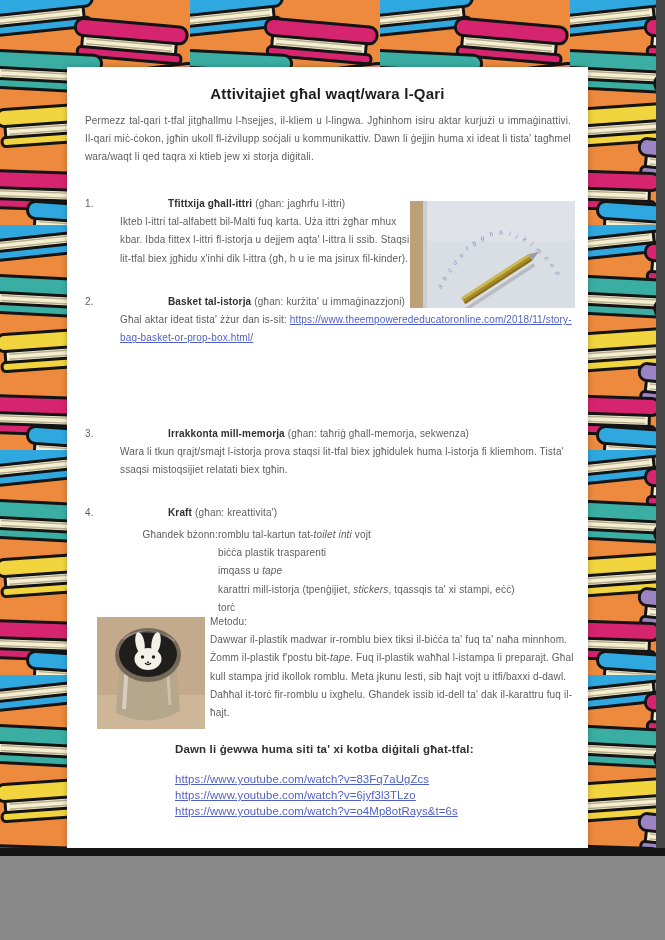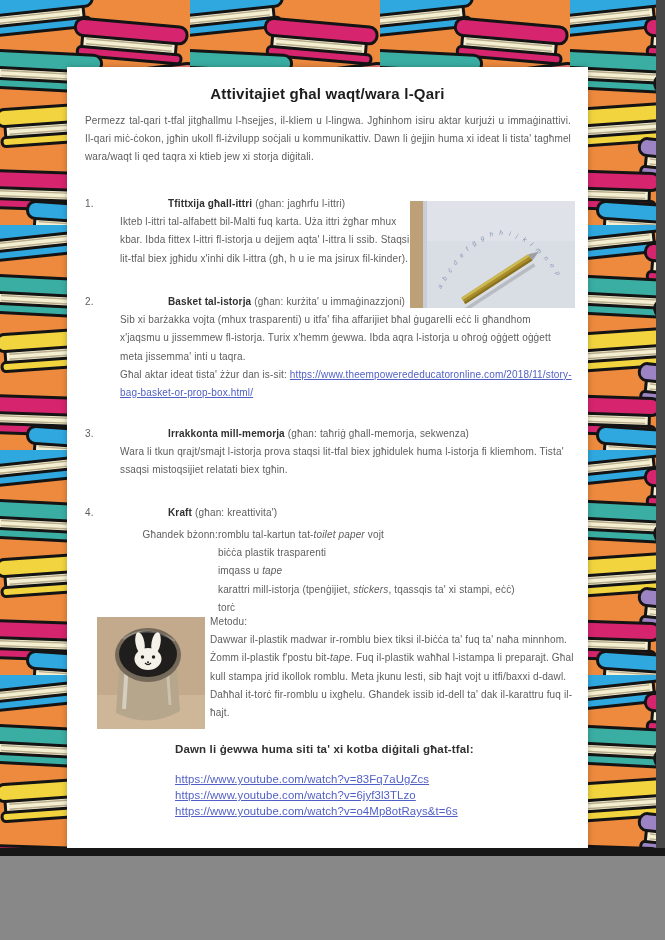--- a/index.html
+++ b/index.html
@@ -103,21 +103,20 @@
             <polygon points="126,71 136,74.7 126,78.5" fill="#9b9ea3"></polygon>
           </g>
         </g>
       </svg>
     </div>
 
     <div class="abs item t" style="left:18px;top:226px;width:485px;">
       <div class="item-num">2.</div>
       <div class="item-content">
         <div class="item-head"><b>Basket tal-istorja</b><span class="goal"> (għan: kurżita' u immaġinazzjoni)</span></div>
-        <div class="w-wide">Sib xi barżakka vojta (mhux trasparenti) u itfa' fiha affarijiet bħal ġugarelli eċċ li għandhom x'jaqsmu u jissemmew fl-istorja. Turix x'hemm ġewwa. Ibda aqra l-istorja u oħroġ oġġett oġġett meta jissemma' inti u taqra.</div>
         <div class="w-wide"><span>Għal aktar ideat tista' żżur dan is-sit: </span><a class="doclink" href="#">https://www.theempowerededucatoronline.com/2018/11/story-bag-basket-or-prop-box.html/</a></div>
       </div>
     </div>
 
     <div class="abs item t" style="left:18px;top:358px;width:485px;">
       <div class="item-num">3.</div>
       <div class="item-content">
         <div class="item-head"><b>Irrakkonta mill-memorja</b><span class="goal"> (għan: taħriġ għall-memorja, sekwenza)</span></div>
         <div class="w-wide">Wara li tkun qrajt/smajt l-istorja prova staqsi lit-tfal biex jgħidulek huma l-istorja fi kliemhom. Tista' ssaqsi mistoqsijiet relatati biex tgħin.</div>
       </div>
@@ -126,21 +125,21 @@
     <div class="abs item t" style="left:18px;top:437px;width:485px;">
       <div class="item-num">4.</div>
       <div class="item-content">
         <div class="item-head"><b>Kraft</b><span class="goal"> (għan: kreattivita')</span></div>
       </div>
     </div>
 
     <div class="abs t needs">
       <div class="needs-row">
         <div class="needs-label">Għandek bżonn:</div>
-        <div class="needs-item"><span>romblu tal-kartun tat-</span><i>toilet paper</i><span> vojt</span></div>
+        <div class="needs-item"><span>romblu tal-kartun tat-</span><i>toilet inti</i><span> vojt</span></div>
       </div>
       <div class="needs-row">
           <div class="needs-label"></div>
           <div class="needs-item"><span>biċċa plastik trasparenti</span></div>
         </div>
       <div class="needs-row">
           <div class="needs-label"></div>
           <div class="needs-item"><span>imqass u </span><i>tape</i></div>
         </div>
       <div class="needs-row">

